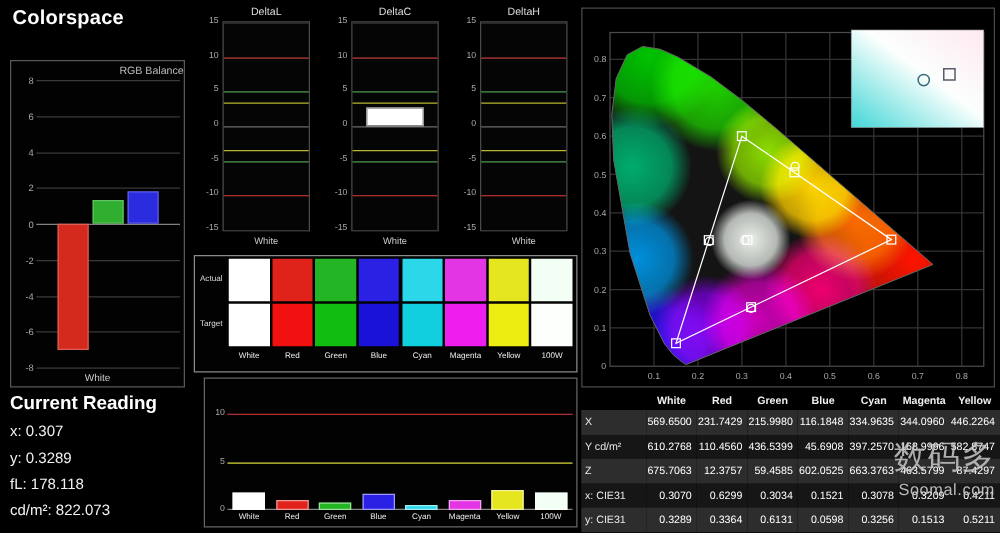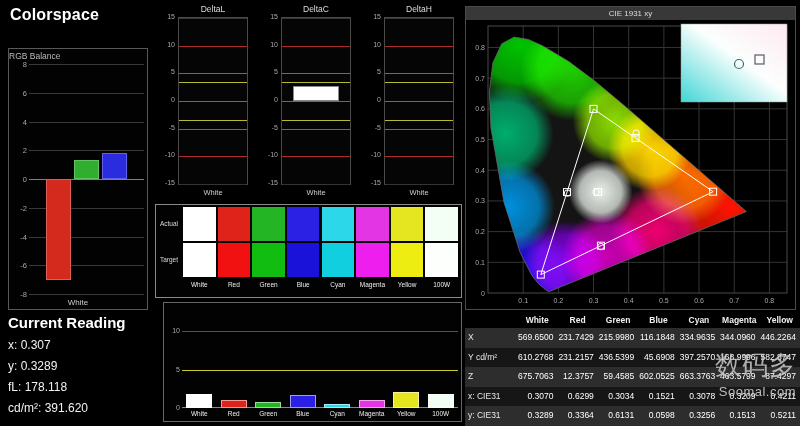--- a/index.html
+++ b/index.html
@@ -1,21 +1,21 @@
 <!DOCTYPE html>
 <html><head>
 <meta charset="utf-8">
 <style>
   *{margin:0;padding:0;box-sizing:border-box}
   html,body{background:#000}
   body{width:800px;height:426px;overflow:hidden;font-family:"Liberation Sans","DejaVu Sans",sans-serif}
   #app{position:relative;width:664px;height:426px;background:#000;color:#fff}
   .page-title{position:absolute;left:10px;top:6px;font-size:16px;font-weight:bold;letter-spacing:.2px}
   .panel{position:absolute;background:#020202;border:1px solid #585858}
-  .panel-title{position:absolute;top:2px;left:0;right:0;text-align:left;font-size:8.5px;color:#bbb}
+  .panel-title{position:absolute;top:2px;left:0;right:0;text-align:right;font-size:8.5px;color:#bbb}
   #rgb-panel{left:8px;top:48px;width:140px;height:262px}
   #rgb-chart{position:absolute;left:20px;top:15px;width:115px;height:230px}
   .hline{position:absolute;left:0;right:0;height:1px}
   .tick{position:absolute;font-size:7.5px;color:#aaa;text-align:right}
   .cat{position:absolute;bottom:2px;left:0;right:0;text-align:center;font-size:8px;color:#ccc}
   .bar{position:absolute}
   #current-reading{position:absolute;left:8px;top:314px}
   #cr-title{font-size:15px;font-weight:bold}
   .cr-line{font-size:12px;margin-top:7px;color:#f2f2f2}
   #delta-charts{position:absolute;left:158px;top:4px;display:flex;gap:9px}
@@ -81,21 +81,21 @@
       <div class="tick" style="width: 16px; left: 2px; top: 212.3px;">-6</div>
       <div class="tick" style="width: 16px; left: 2px; top: 241px;">-8</div>
     </div>
 
   <div id="current-reading">
     <div id="cr-title">Current Reading</div>
     <div id="cr-lines">
         <div class="cr-line">x: 0.307</div>
         <div class="cr-line">y: 0.3289</div>
         <div class="cr-line">fL: 178.118</div>
-        <div class="cr-line">cd/m²: 391.620</div>
+        <div class="cr-line">cd/m²: 822.073</div>
       </div>
   </div>
 
   <div id="delta-charts">
       <div class="delta-panel">
         <div class="delta-title">DeltaL</div>
         <div class="delta-box">
           <div class="hline" style="top: 0px; background: rgb(53, 53, 53);"></div>
           <div class="hline" style="top: 27.7px; background: rgb(53, 53, 53);"></div>
           <div class="hline" style="top: 55.3px; background: rgb(53, 53, 53);"></div>
@@ -226,21 +226,20 @@
       <div class="de-cat" style="left: 52.5px; width: 34.5px;">Red</div>
       <div class="de-cat" style="left: 87px; width: 34.5px;">Green</div>
       <div class="de-cat" style="left: 121.5px; width: 34.5px;">Blue</div>
       <div class="de-cat" style="left: 156px; width: 34.5px;">Cyan</div>
       <div class="de-cat" style="left: 190.5px; width: 34.5px;">Magenta</div>
       <div class="de-cat" style="left: 225px; width: 34.5px;">Yellow</div>
       <div class="de-cat" style="left: 259.5px; width: 34.5px;">100W</div>
     </div>
 
   <div class="panel" id="cie-panel">
-    <div id="cie-header">CIE 1931 xy</div>
     <svg id="cie-svg" width="329" height="289">
         <defs>
           <clipPath id="hs">
             <path d="M83.2,271.5 L82.3,271.4 L81.4,270.9 L79.8,269.7 L77.1,267.6 L72.7,263.9 L65.7,255.3 L54.1,232.3 L38.0,182.5 L24.9,107.8 L23.4,72.0 L26.9,42.8 L35.7,23.8 L48.1,17.1 L62.2,19.4 L76.4,25.7 L102.8,41.5 L128.1,60.5 L153.2,81.3 L178.2,102.8 L202.3,123.7 L224.3,142.8 L242.6,158.7 L256.2,170.5 L265.2,178.4 L273.2,185.3 L277.4,188.9 L280.4,191.6 Z"></path>
           </clipPath>
           <radialGradient id="bg0">
             <stop offset="0%" stop-color="#00c400" stop-opacity="1"></stop>
             <stop offset="65%" stop-color="#00c400" stop-opacity="0.75"></stop>
             <stop offset="100%" stop-color="#00c400" stop-opacity="0"></stop>
           </radialGradient>
@@ -393,21 +392,21 @@
       <div class="tl row-a">X</div>
       <div class="tv row-a">569.6500</div>
       <div class="tv row-a">231.7429</div>
       <div class="tv row-a">215.9980</div>
       <div class="tv row-a">116.1848</div>
       <div class="tv row-a">334.9635</div>
       <div class="tv row-a">344.0960</div>
       <div class="tv row-a">446.2264</div>
       <div class="tl row-b">Y cd/m²</div>
       <div class="tv row-b">610.2768</div>
-      <div class="tv row-b">231.2157</div>
+      <div class="tv row-b">110.4560</div>
       <div class="tv row-b">436.5399</div>
       <div class="tv row-b">45.6908</div>
       <div class="tv row-b">397.2570</div>
       <div class="tv row-b">168.9996</div>
       <div class="tv row-b">582.8747</div>
       <div class="tl row-a">Z</div>
       <div class="tv row-a">675.7063</div>
       <div class="tv row-a">12.3757</div>
       <div class="tv row-a">59.4585</div>
       <div class="tv row-a">602.0525</div>

